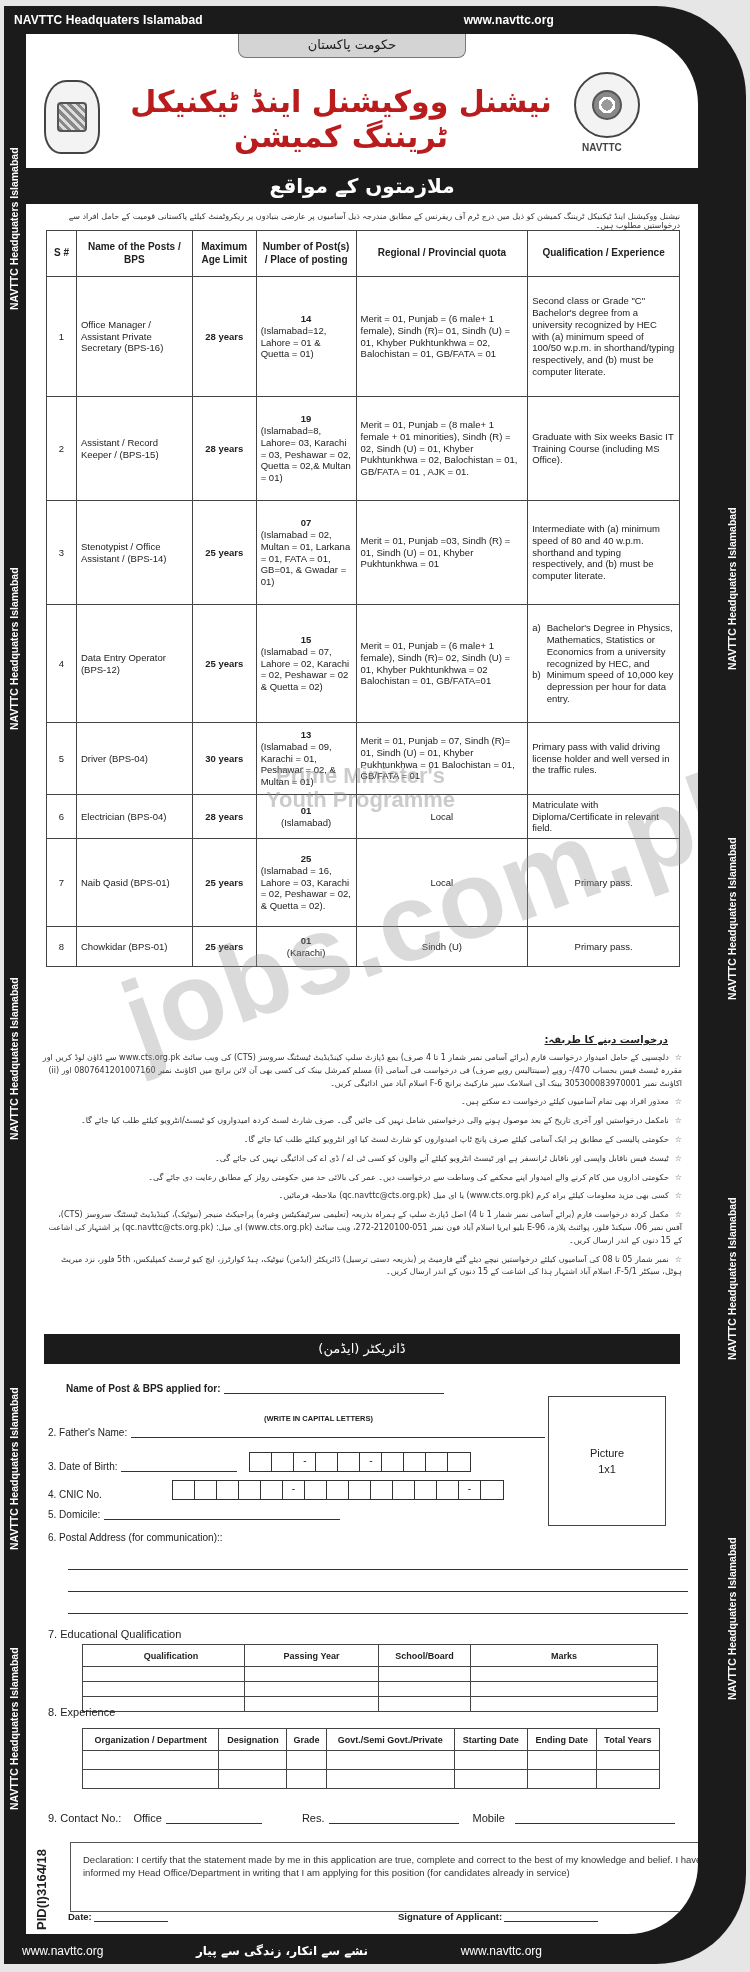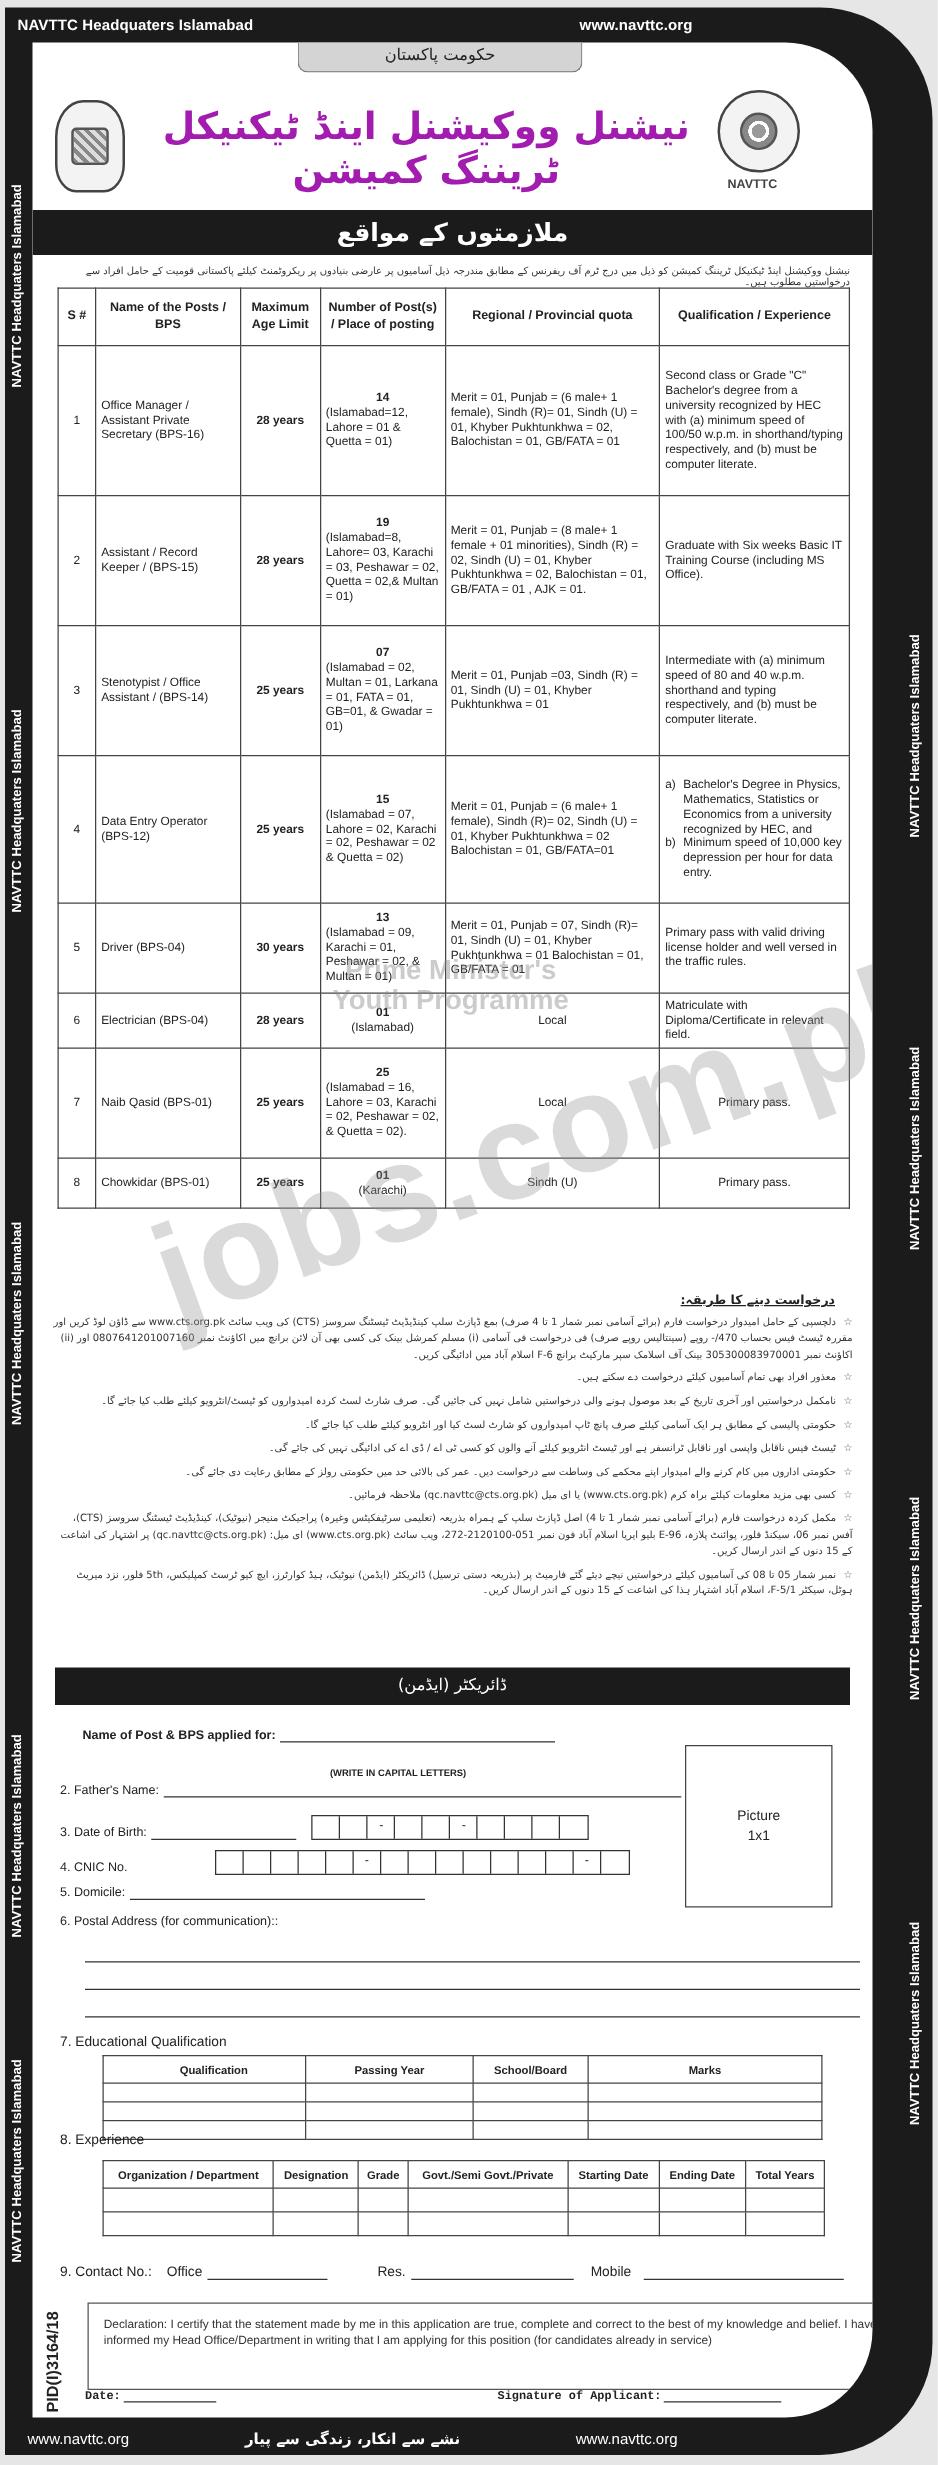--- a/index.html
+++ b/index.html
@@ -20,21 +20,21 @@
 
   .gov-tab { position: absolute; left: 212px; top: 0; width: 228px; height: 24px; background: #d4d4d4; border: 1px solid #777; border-top: none; border-radius: 0 0 8px 8px; text-align: center; font-family: "DejaVu Sans", sans-serif; font-size: 13px; line-height: 22px; direction: rtl; }
 
   .header { position: absolute; left: 0; top: 24px; width: 672px; height: 110px; }
   .emblem { position: absolute; width: 56px; height: 74px; border: 2px solid #444; border-radius: 40% 40% 30% 30%; display: flex; align-items: center; justify-content: center; background: #f3f3f3; }
   .emblem-left { left: 18px; top: 22px; }
   .emblem-right { left: 548px; top: 14px; border-radius: 50%; height: 66px; width: 66px; }
   .emblem .inner { width: 30px; height: 30px; border: 2px solid #555; border-radius: 4px; background: repeating-linear-gradient(45deg, #888 0 3px, #ddd 3px 6px); }
   .emblem-right .inner { border-radius: 50%; background: radial-gradient(circle, #999 0 30%, #fff 31% 45%, #888 46%); }
   .navttc-cap { position: absolute; left: 556px; top: 84px; font-size: 10px; font-weight: bold; color: #444; }
-  .urdu-title { position: absolute; left: 100px; top: 26px; width: 430px; text-align: center; font-family: "DejaVu Sans", sans-serif; font-weight: bold; font-size: 30px; direction: rtl; color: #a21caf; }
+  .urdu-title { position: absolute; left: 100px; top: 26px; width: 430px; text-align: center; font-family: "DejaVu Sans", sans-serif; font-weight: bold; font-size: 30px; direction: rtl; color: #b91c1c; }
 
   .jobs-banner { position: absolute; left: 0; top: 134px; width: 672px; height: 36px; background: #1b1b1b; color: #fff; text-align: center; font-family: "DejaVu Sans", sans-serif; font-weight: bold; font-size: 20px; line-height: 36px; direction: rtl; }
 
   .intro { position: absolute; left: 14px; top: 178px; width: 640px; font-family: "DejaVu Sans", sans-serif; font-size: 8px; direction: rtl; text-align: right; color: #333; }
 
   table.posts { position: absolute; left: 20px; top: 196px; width: 634px; border-collapse: collapse; font-size: 9.5px; line-height: 1.25; }
   table.posts th, table.posts td { border: 1.2px solid #444; padding: 2px 4px; vertical-align: middle; }
   table.posts th { font-weight: bold; text-align: center; font-size: 10px; height: 46px; }
   td.sn { text-align: center; width: 30px; }
   td.name { width: 116px; }
@@ -69,21 +69,21 @@
   .boxes span:last-child { border-right: none; }
   .picture { position: absolute; left: 522px; top: 24px; width: 118px; height: 130px; border: 1.2px solid #444; display: flex; flex-direction: column; align-items: center; justify-content: center; font-size: 11px; line-height: 1.5; }
 
   table.grid { border-collapse: collapse; position: absolute; font-size: 9px; }
   table.grid th, table.grid td { border: 1.2px solid #444; text-align: center; }
   table.grid th { font-weight: bold; height: 22px; padding: 0 4px; }
   table.edu td { height: 15px; }
   table.exp td { height: 19px; }
   .decl-box { position: absolute; left: 44px; top: 1808px; width: 670px; height: 70px; border: 1.2px solid #555; padding: 10px 12px; font-size: 9.5px; line-height: 1.4; color: #333; }
 
-  .sig-row { position: absolute; top: 1916px; font-size: 9.5px; font-weight: bold; display: flex; align-items: flex-end; gap: 2px; font-family: Liberation Mono, monospace; }
+  .sig-row { position: absolute; top: 1916px; font-size: 9.5px; font-weight: bold; display: flex; align-items: flex-end; gap: 2px; }
   .pid { position: absolute; left: 30px; top: 1930px; transform: rotate(-90deg); transform-origin: left top; font-size: 13px; font-weight: bold; color: #222; white-space: nowrap; }
 </style>
 </head>
 <body>
 
 <div class="frame"></div>
 
 <div class="top-bar">
   <span>NAVTTC Headquaters Islamabad</span>
   <span>www.navttc.org</span>

